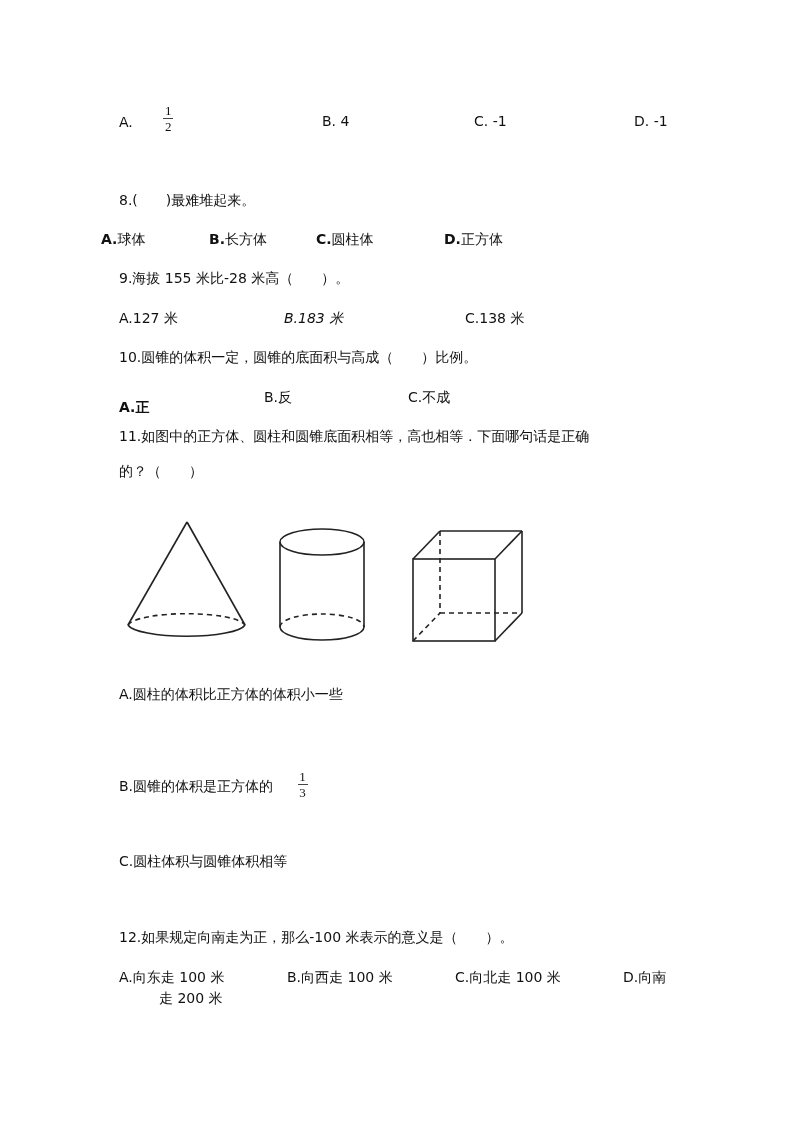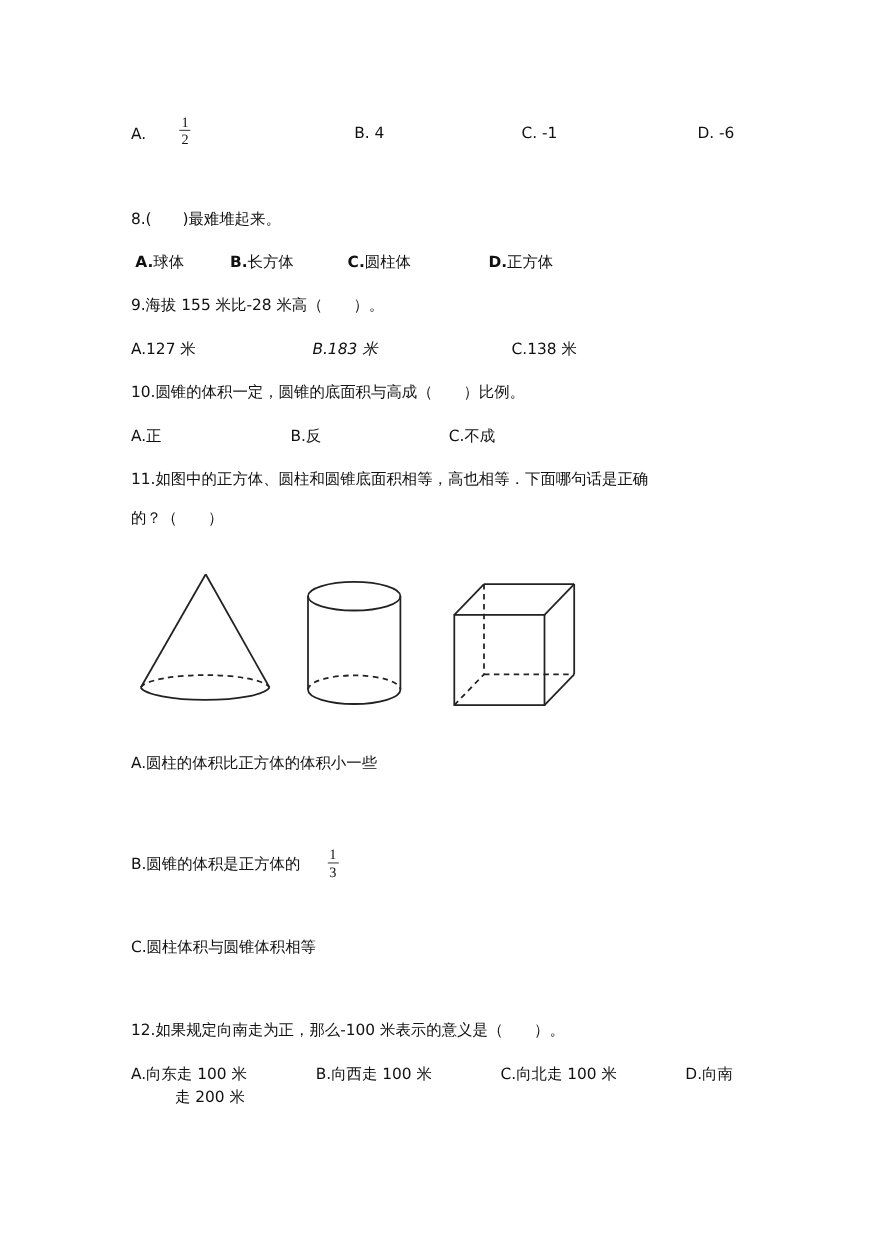--- a/index.html
+++ b/index.html
@@ -19,35 +19,35 @@
 <div class="line" style="left:119px; top:112px;">
   <span>A.</span>
   <span class="frac" style="margin-left:26px; margin-top:-8px;">
     <span>1</span>
     <span class="bar"></span>
     <span>2</span>
   </span>
 </div>
 <div class="line" style="left:322px; top:112px;">B. 4</div>
 <div class="line" style="left:474px; top:112px;">C. -1</div>
-<div class="line" style="left:634px; top:112px;">D. -6</div>
+<div class="line" style="left:634px; top:112px;">D. -1</div>
 
 <div class="line" style="left:119px; top:191px;">8.(　　)最难堆起来。</div>
-<div class="line" style="left:123px; top:230px;text-align:right;"><span class="bold-opt">A.</span><span>球体</span></div>
+<div class="line" style="left:101px; top:230px;text-align:right;"><span class="bold-opt">A.</span><span>球体</span></div>
 <div class="line" style="left:209px; top:230px;"><span class="bold-opt">B.</span><span>长方体</span></div>
 <div class="line" style="left:316px; top:230px;"><span class="bold-opt">C.</span><span>圆柱体</span></div>
 <div class="line" style="left:424px; top:230px;margin-left:20px;"><span class="bold-opt">D.</span><span>正方体</span></div>
 
 <div class="line" style="left:119px; top:269px;">9.海拔 155 米比-28 米高（　　）。</div>
 <div class="line" style="left:119px; top:309px;">A.127 米</div>
 <div class="line" style="left:284px; top:309px;font-style:italic;">B.183 米</div>
 <div class="line" style="left:448px; top:309px;margin-left:17px;">C.138 米</div>
 
 <div class="line" style="left:119px; top:348px;">10.圆锥的体积一定，圆锥的底面积与高成（　　）比例。</div>
-<div class="line" style="left:119px; top:388px;">A.正</div>
+<div class="line" style="left:119px; top:398px;font-weight:bold;">A.正</div>
 <div class="line" style="left:264px; top:388px;">B.反</div>
 <div class="line" style="left:408px; top:388px;">C.不成</div>
 
 <div class="line" style="left:119px; top:427px;">11.如图中的正方体、圆柱和圆锥底面积相等，高也相等．下面哪句话是正确</div>
 <div class="line" style="left:119px; top:462px;">的？（　　）</div>
 
 <svg class="figs" width="410" height="135" viewBox="0 0 410 135">
 
   <g stroke="#222" stroke-width="1.6" fill="none">
     <line x1="67" y1="7" x2="8" y2="110"></line>

